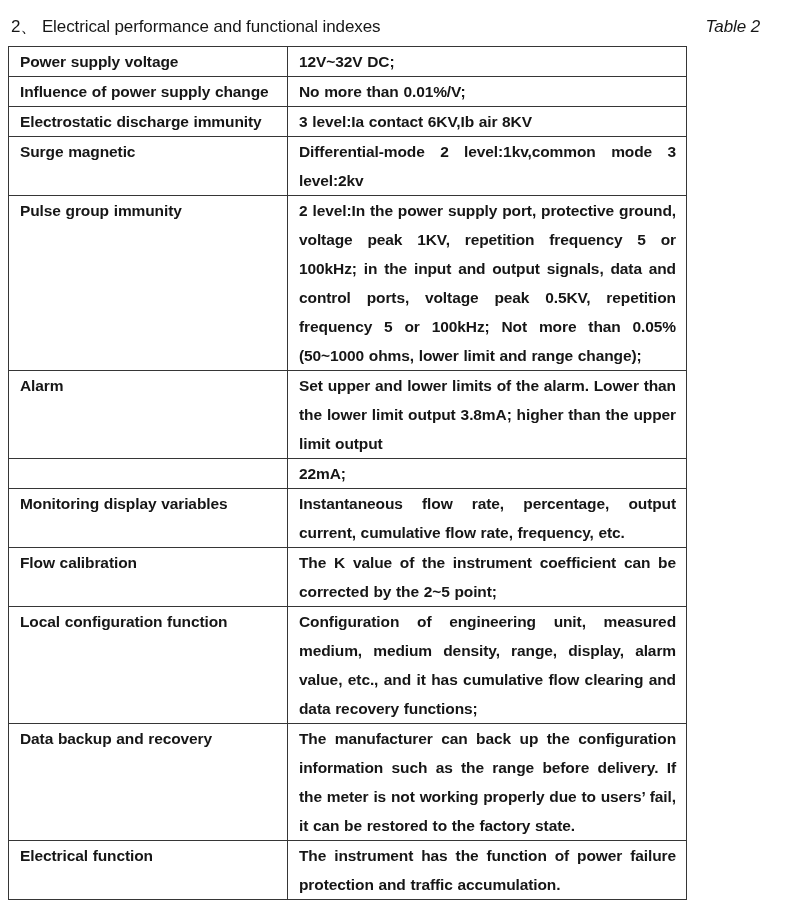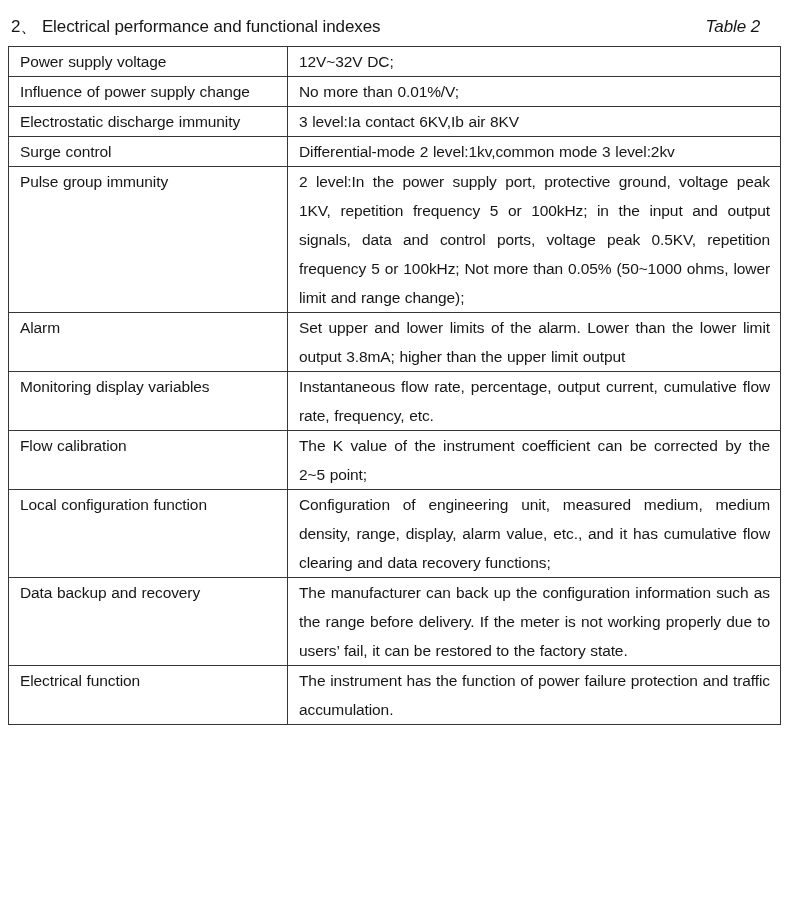--- a/index.html
+++ b/index.html
@@ -23,22 +23,23 @@
     align-items: flex-start;
     font-size: 17px;
     line-height: 24px;
     margin: 0 22px 7px 3px;
     white-space: nowrap;
   }
   .section-title { letter-spacing: -0.1px; }
   .table-label { letter-spacing: -0.1px; font-style: italic; }
   table.specs {
     border-collapse: collapse;
-    width: 773px;
+    width: 679px;
     table-layout: fixed;
+    font-weight: bold;
   }
   table.specs td {
     border: 1.5px solid #363636;
     padding: 0 10px 0 11px;
     font-size: 15.5px;
     line-height: 29px;
     vertical-align: top;
     text-align: justify;
     letter-spacing: -0.1px;
     word-spacing: 0.5px;
@@ -69,30 +70,34 @@
       </tr>
       <tr>
         <td class="param-cell">Influence of power supply change</td>
         <td class="value-cell">No more than 0.01%/V;</td>
       </tr>
       <tr>
         <td class="param-cell">Electrostatic discharge immunity</td>
         <td class="value-cell">3 level:Ia contact 6KV,Ib air 8KV</td>
       </tr>
       <tr>
-        <td class="param-cell">Surge control</td>
+        <td class="param-cell">Surge magnetic</td>
         <td class="value-cell">Differential-mode 2 level:1kv,common mode 3 level:2kv</td>
       </tr>
       <tr>
         <td class="param-cell">Pulse group immunity</td>
         <td class="value-cell">2 level:In the power supply port, protective ground, voltage peak 1KV, repetition frequency 5 or 100kHz; in the input and output signals, data and control ports, voltage peak 0.5KV, repetition frequency 5 or 100kHz; Not more than 0.05% (50~1000 ohms, lower limit and range change);</td>
       </tr>
       <tr>
         <td class="param-cell">Alarm</td>
         <td class="value-cell">Set upper and lower limits of the alarm. Lower than the lower limit output 3.8mA; higher than the upper limit output</td>
+      </tr>
+      <tr>
+        <td class="param-cell"></td>
+        <td class="value-cell">22mA;</td>
       </tr>
       <tr>
         <td class="param-cell">Monitoring display variables</td>
         <td class="value-cell">Instantaneous flow rate, percentage, output current, cumulative flow rate, frequency, etc.</td>
       </tr>
       <tr>
         <td class="param-cell">Flow calibration</td>
         <td class="value-cell">The K value of the instrument coefficient can be corrected by the 2~5 point;</td>
       </tr>
       <tr>

